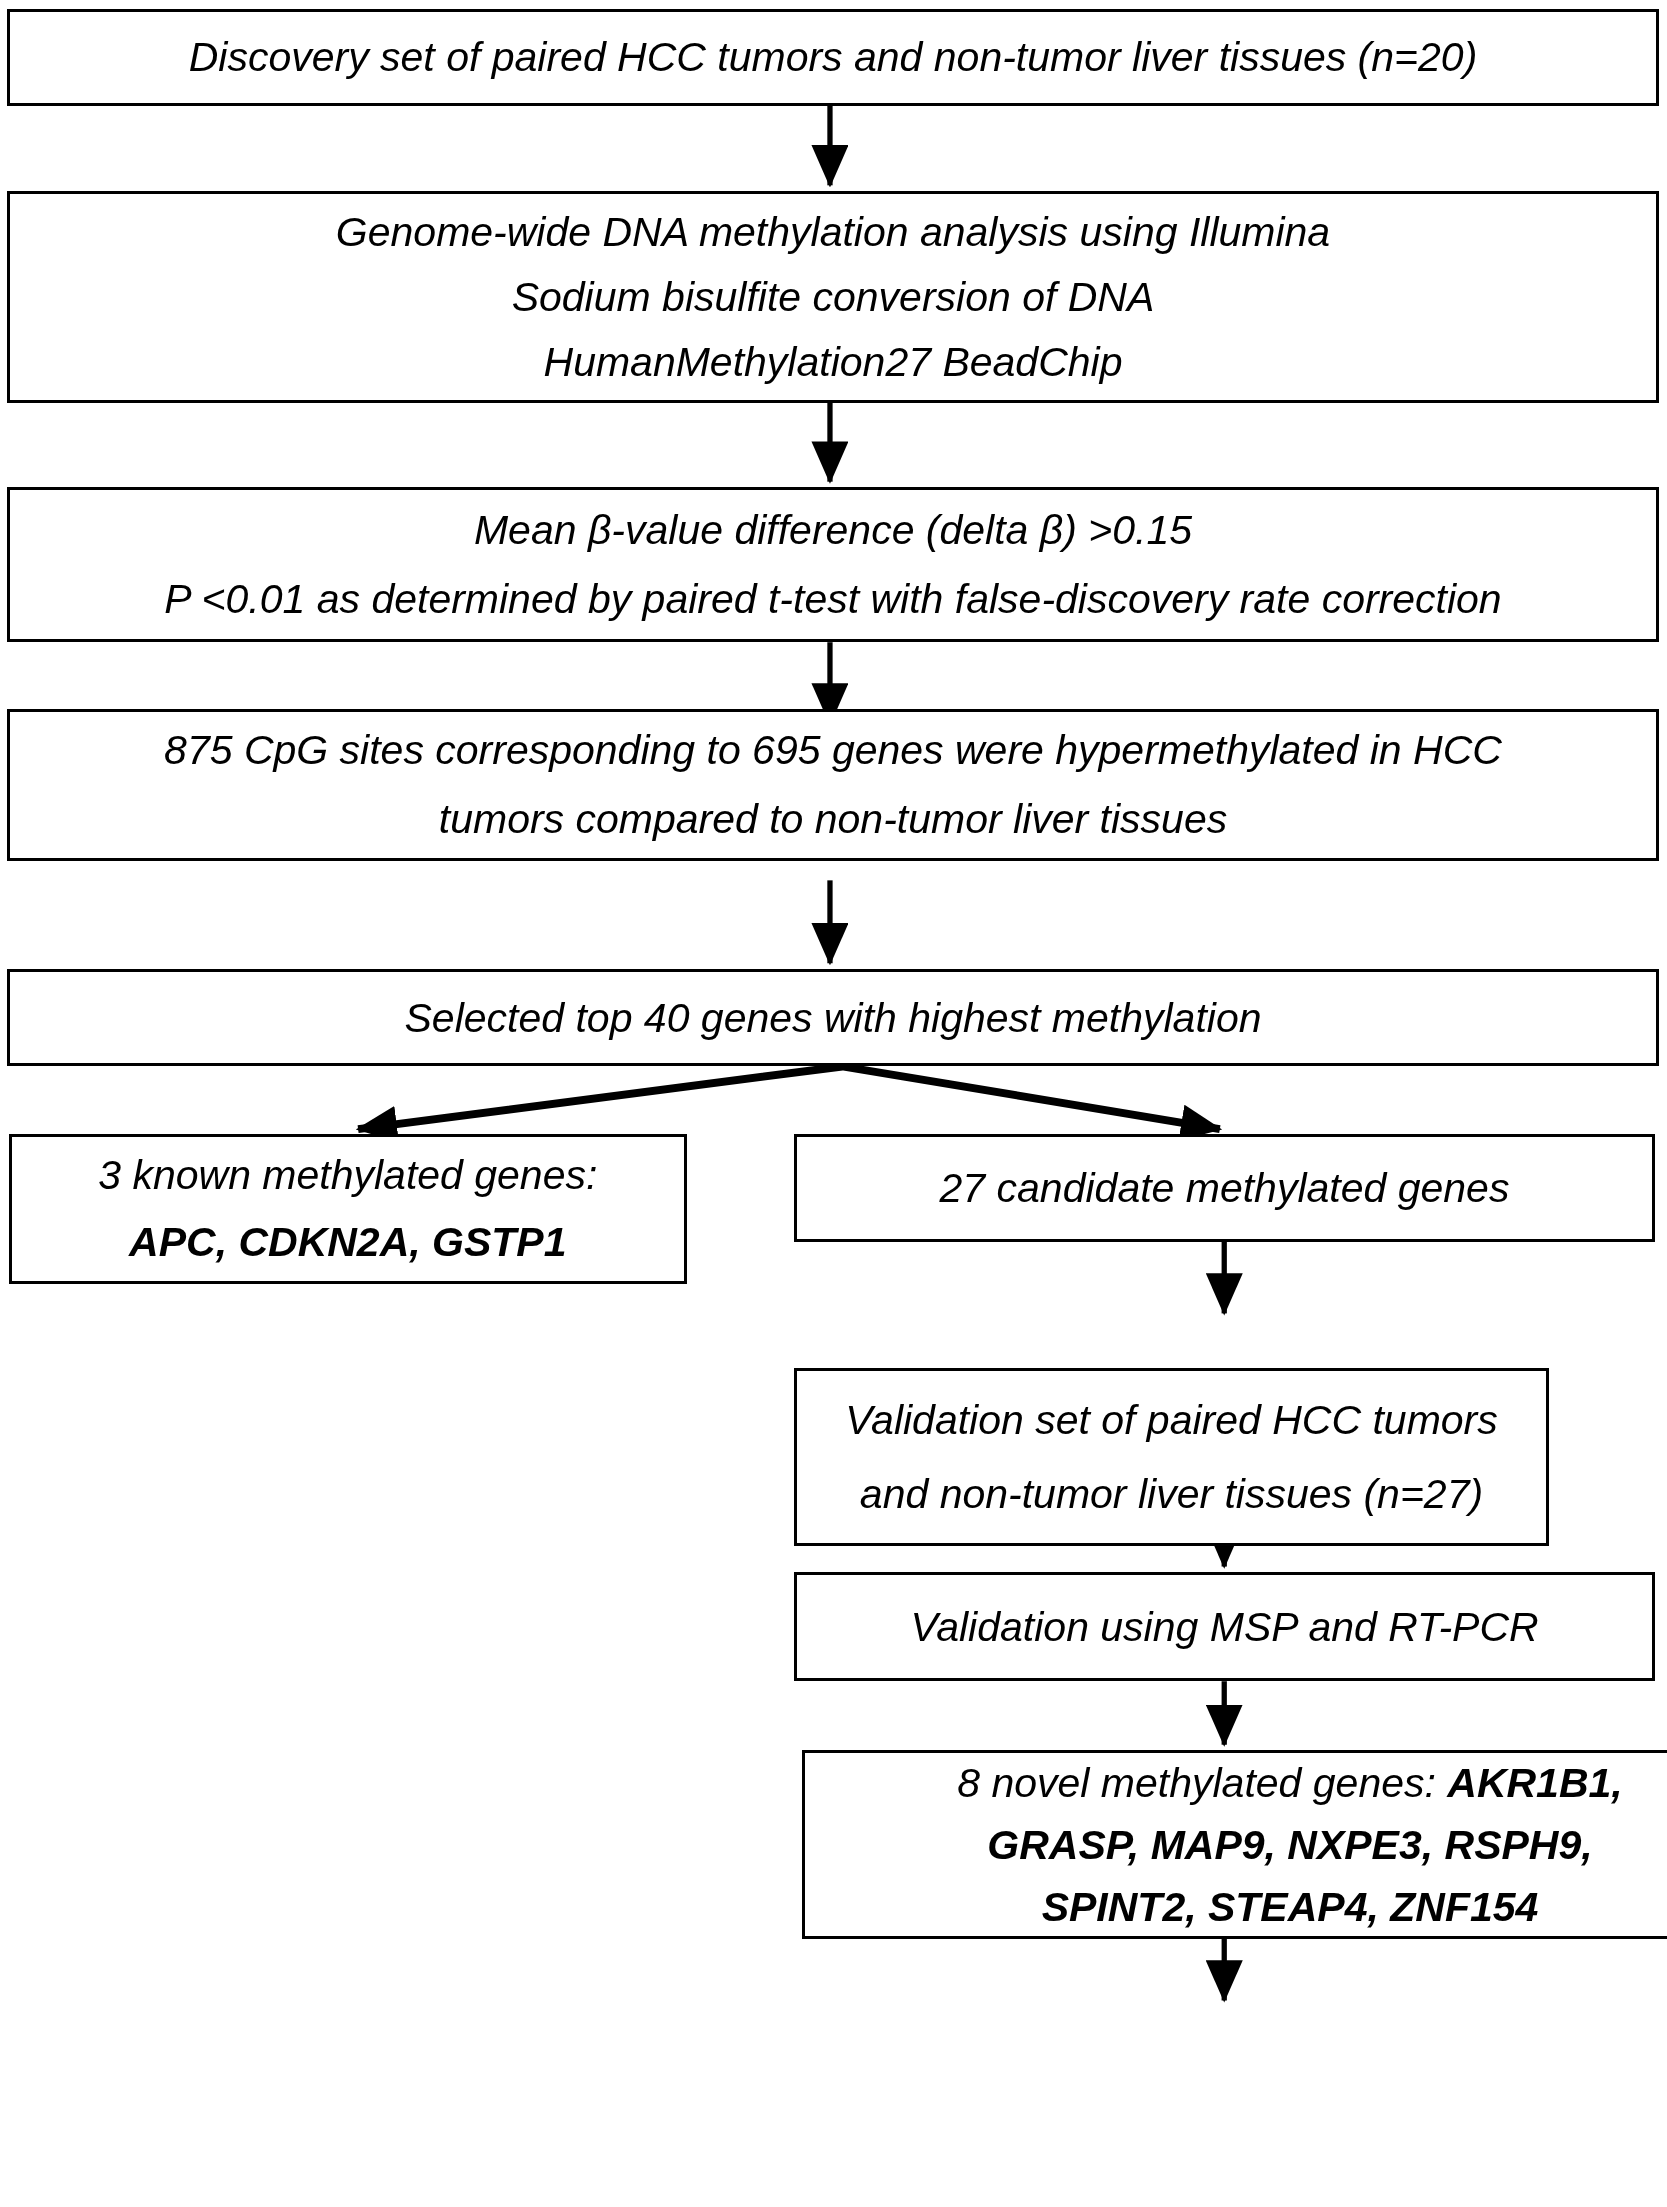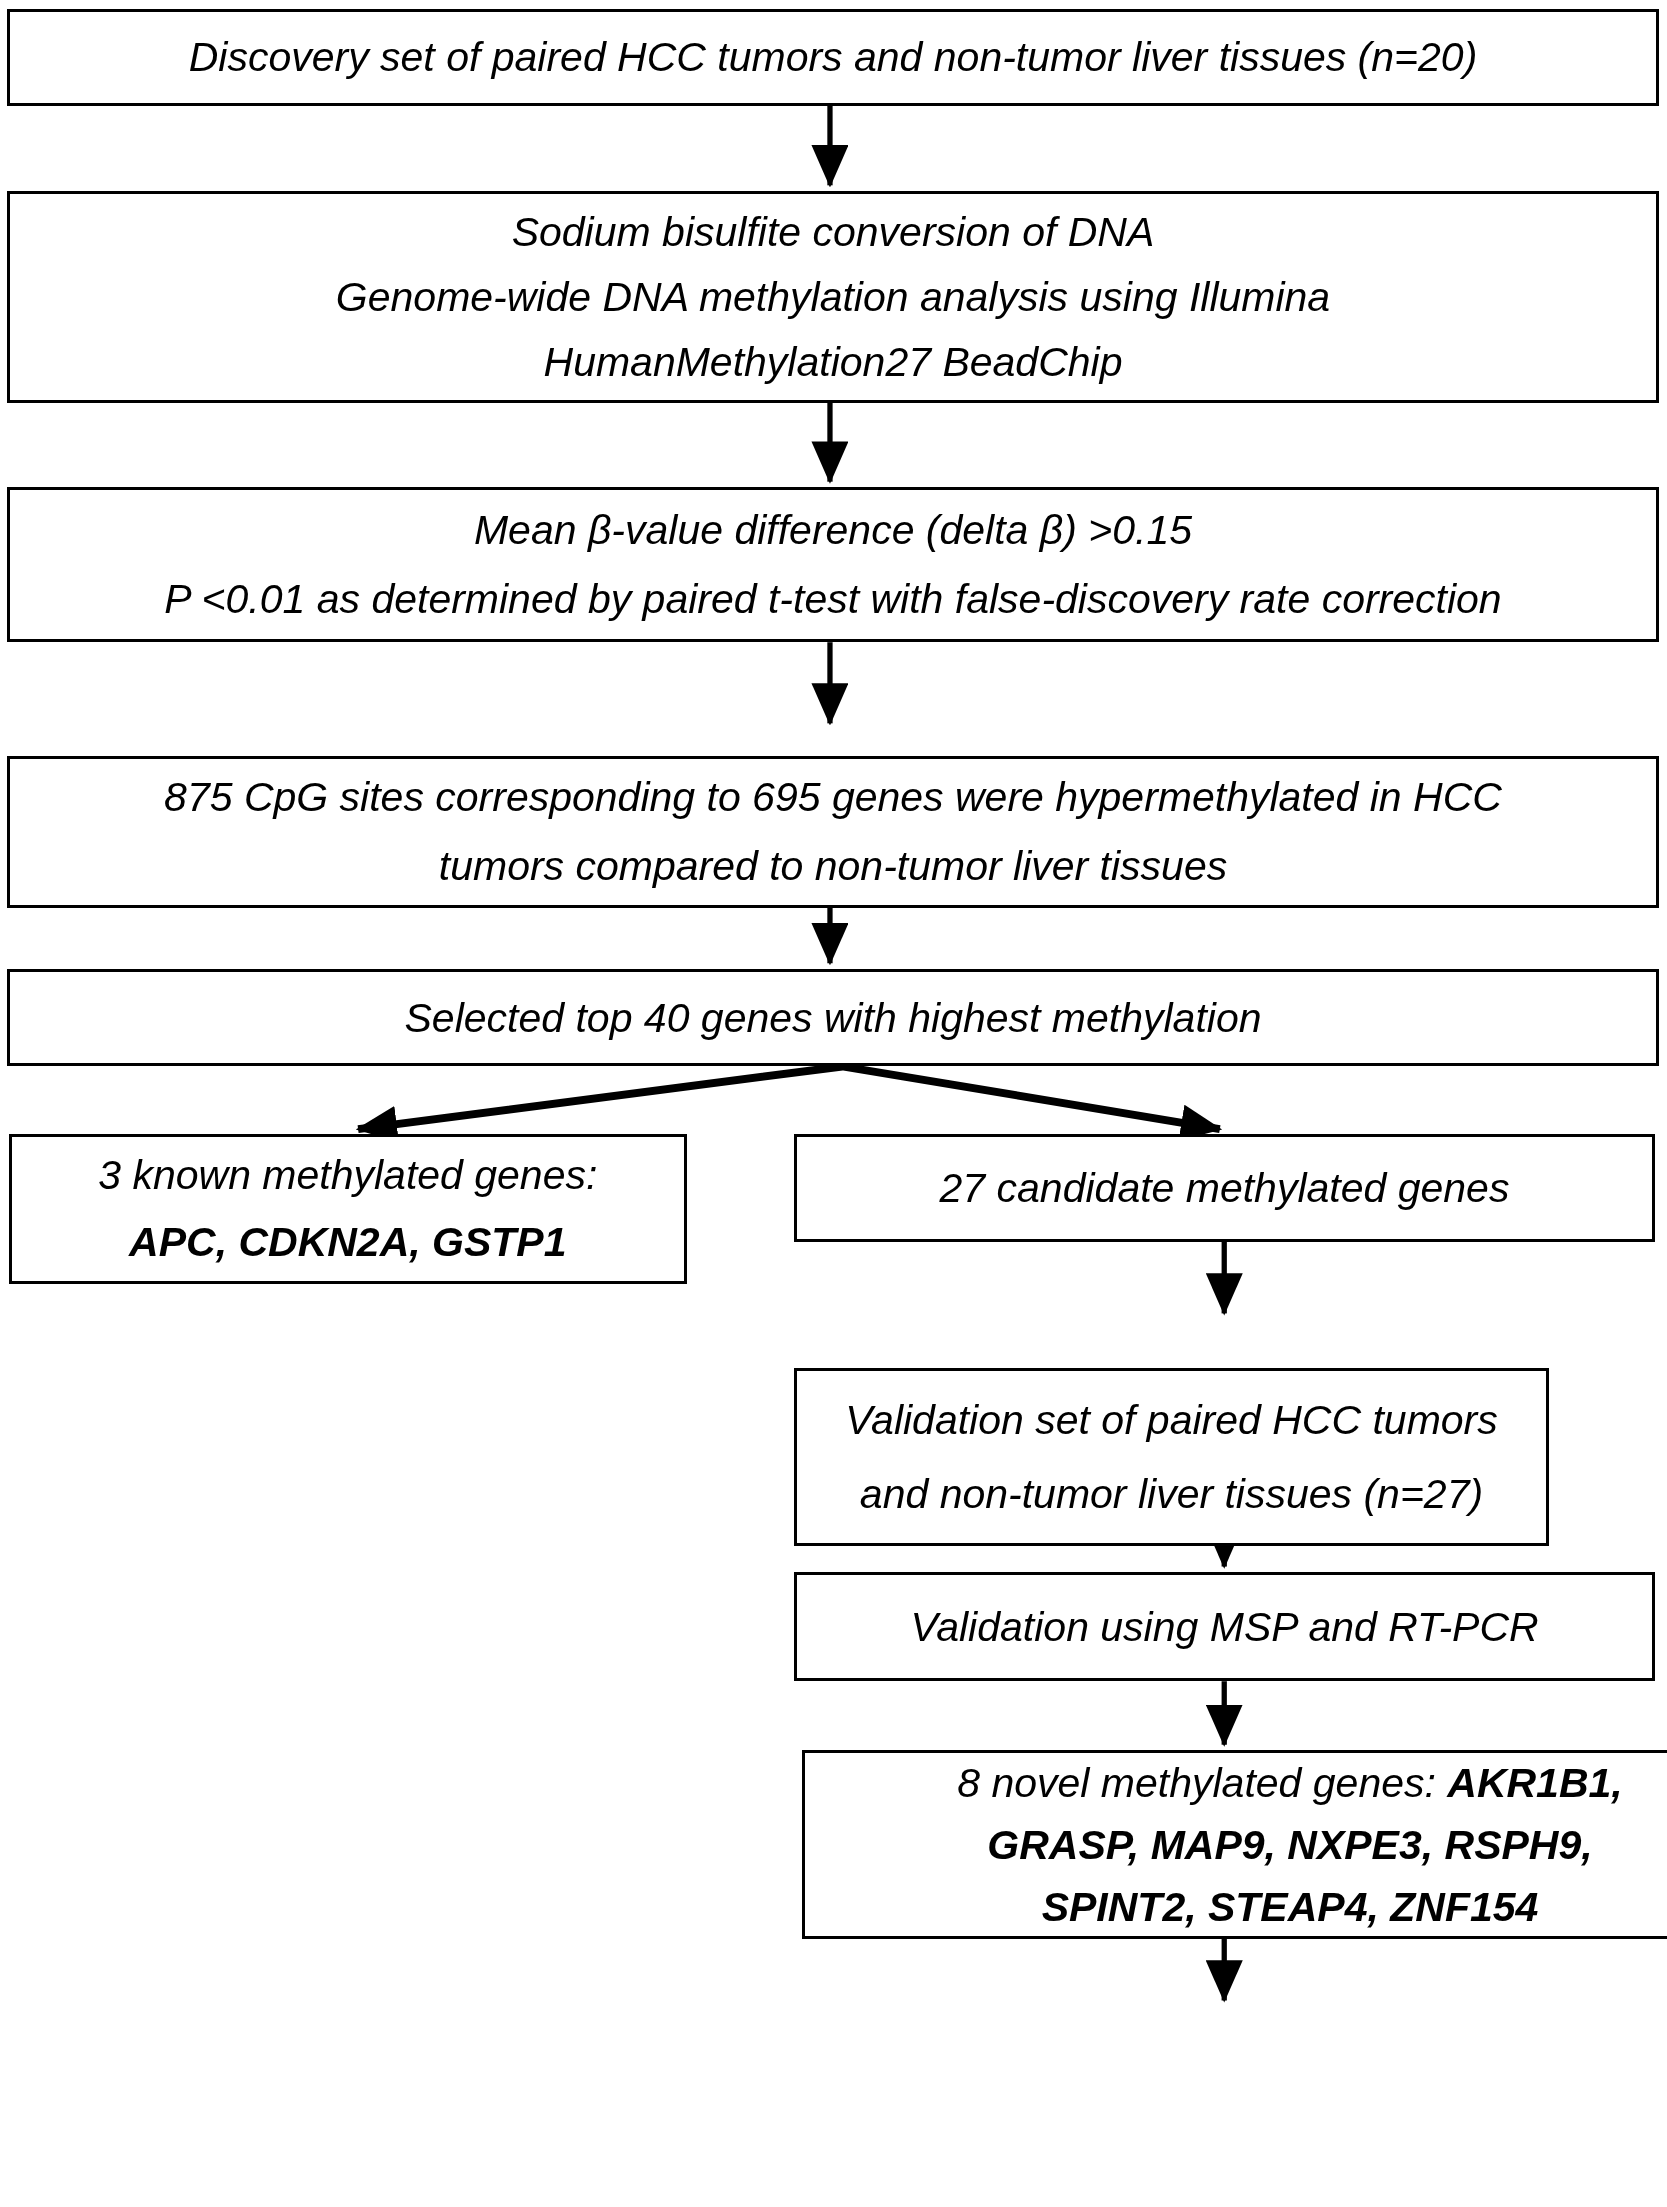--- a/index.html
+++ b/index.html
@@ -68,31 +68,31 @@
     <line x1="1388" y1="1697" x2="1388" y2="1776" stroke="#000000" stroke-width="6" marker-end="url(#head-v)"></line>
     <line x1="1388" y1="1906" x2="1388" y2="1978" stroke="#000000" stroke-width="6" marker-end="url(#head-v)"></line>
     <line x1="1388" y1="2198" x2="1388" y2="2268" stroke="#000000" stroke-width="6" marker-end="url(#head-v)"></line>
   </svg>
 
   <div class="box" style="left:7px; top:8.8px; width:1652px; height:97px;text-align:right;">
       <div class="line"><span class="seg">Discovery set of paired HCC tumors and non-tumor liver tissues (n=20)</span></div>
     </div>
 
   <div class="box" style="left:7px; top:191px; width:1652px; height:212px; line-height:65px;">
+      <div class="line"><span class="seg">Genome-wide DNA methylation analysis using Illumina</span></div>
       <div class="line"><span class="seg">Sodium bisulfite conversion of DNA</span></div>
-      <div class="line"><span class="seg">Genome-wide DNA methylation analysis using Illumina</span></div>
       <div class="line"><span class="seg">HumanMethylation27 BeadChip</span></div>
     </div>
 
   <div class="box" style="left:7px; top:487px; width:1652px; height:155px; line-height:69px;">
       <div class="line"><span class="seg">Mean β-value difference (delta β) &gt;0.15</span></div>
       <div class="line"><span class="seg">P &lt;0.01 as determined by paired t-test with false-discovery rate correction</span></div>
     </div>
 
-  <div class="box" style="left:7px; top:756px; width:1652px; height:152px; line-height:69px;">
+  <div class="box" style="left:7px; top:709px; width:1652px; height:152px; line-height:69px;">
       <div class="line"><span class="seg">875 CpG sites corresponding to 695 genes were hypermethylated in HCC</span></div>
       <div class="line"><span class="seg">tumors compared to non-tumor liver tissues</span></div>
     </div>
 
   <div class="box" style="left:7px; top:969px; width:1652px; height:97px;">
       <div class="line"><span class="seg">Selected top 40 genes with highest methylation</span></div>
     </div>
 
   <div class="box" style="left:8.8px; top:1134px; width:678px; height:150px; line-height:67px;">
       <div class="line"><span class="seg">3 known methylated genes:</span></div>

